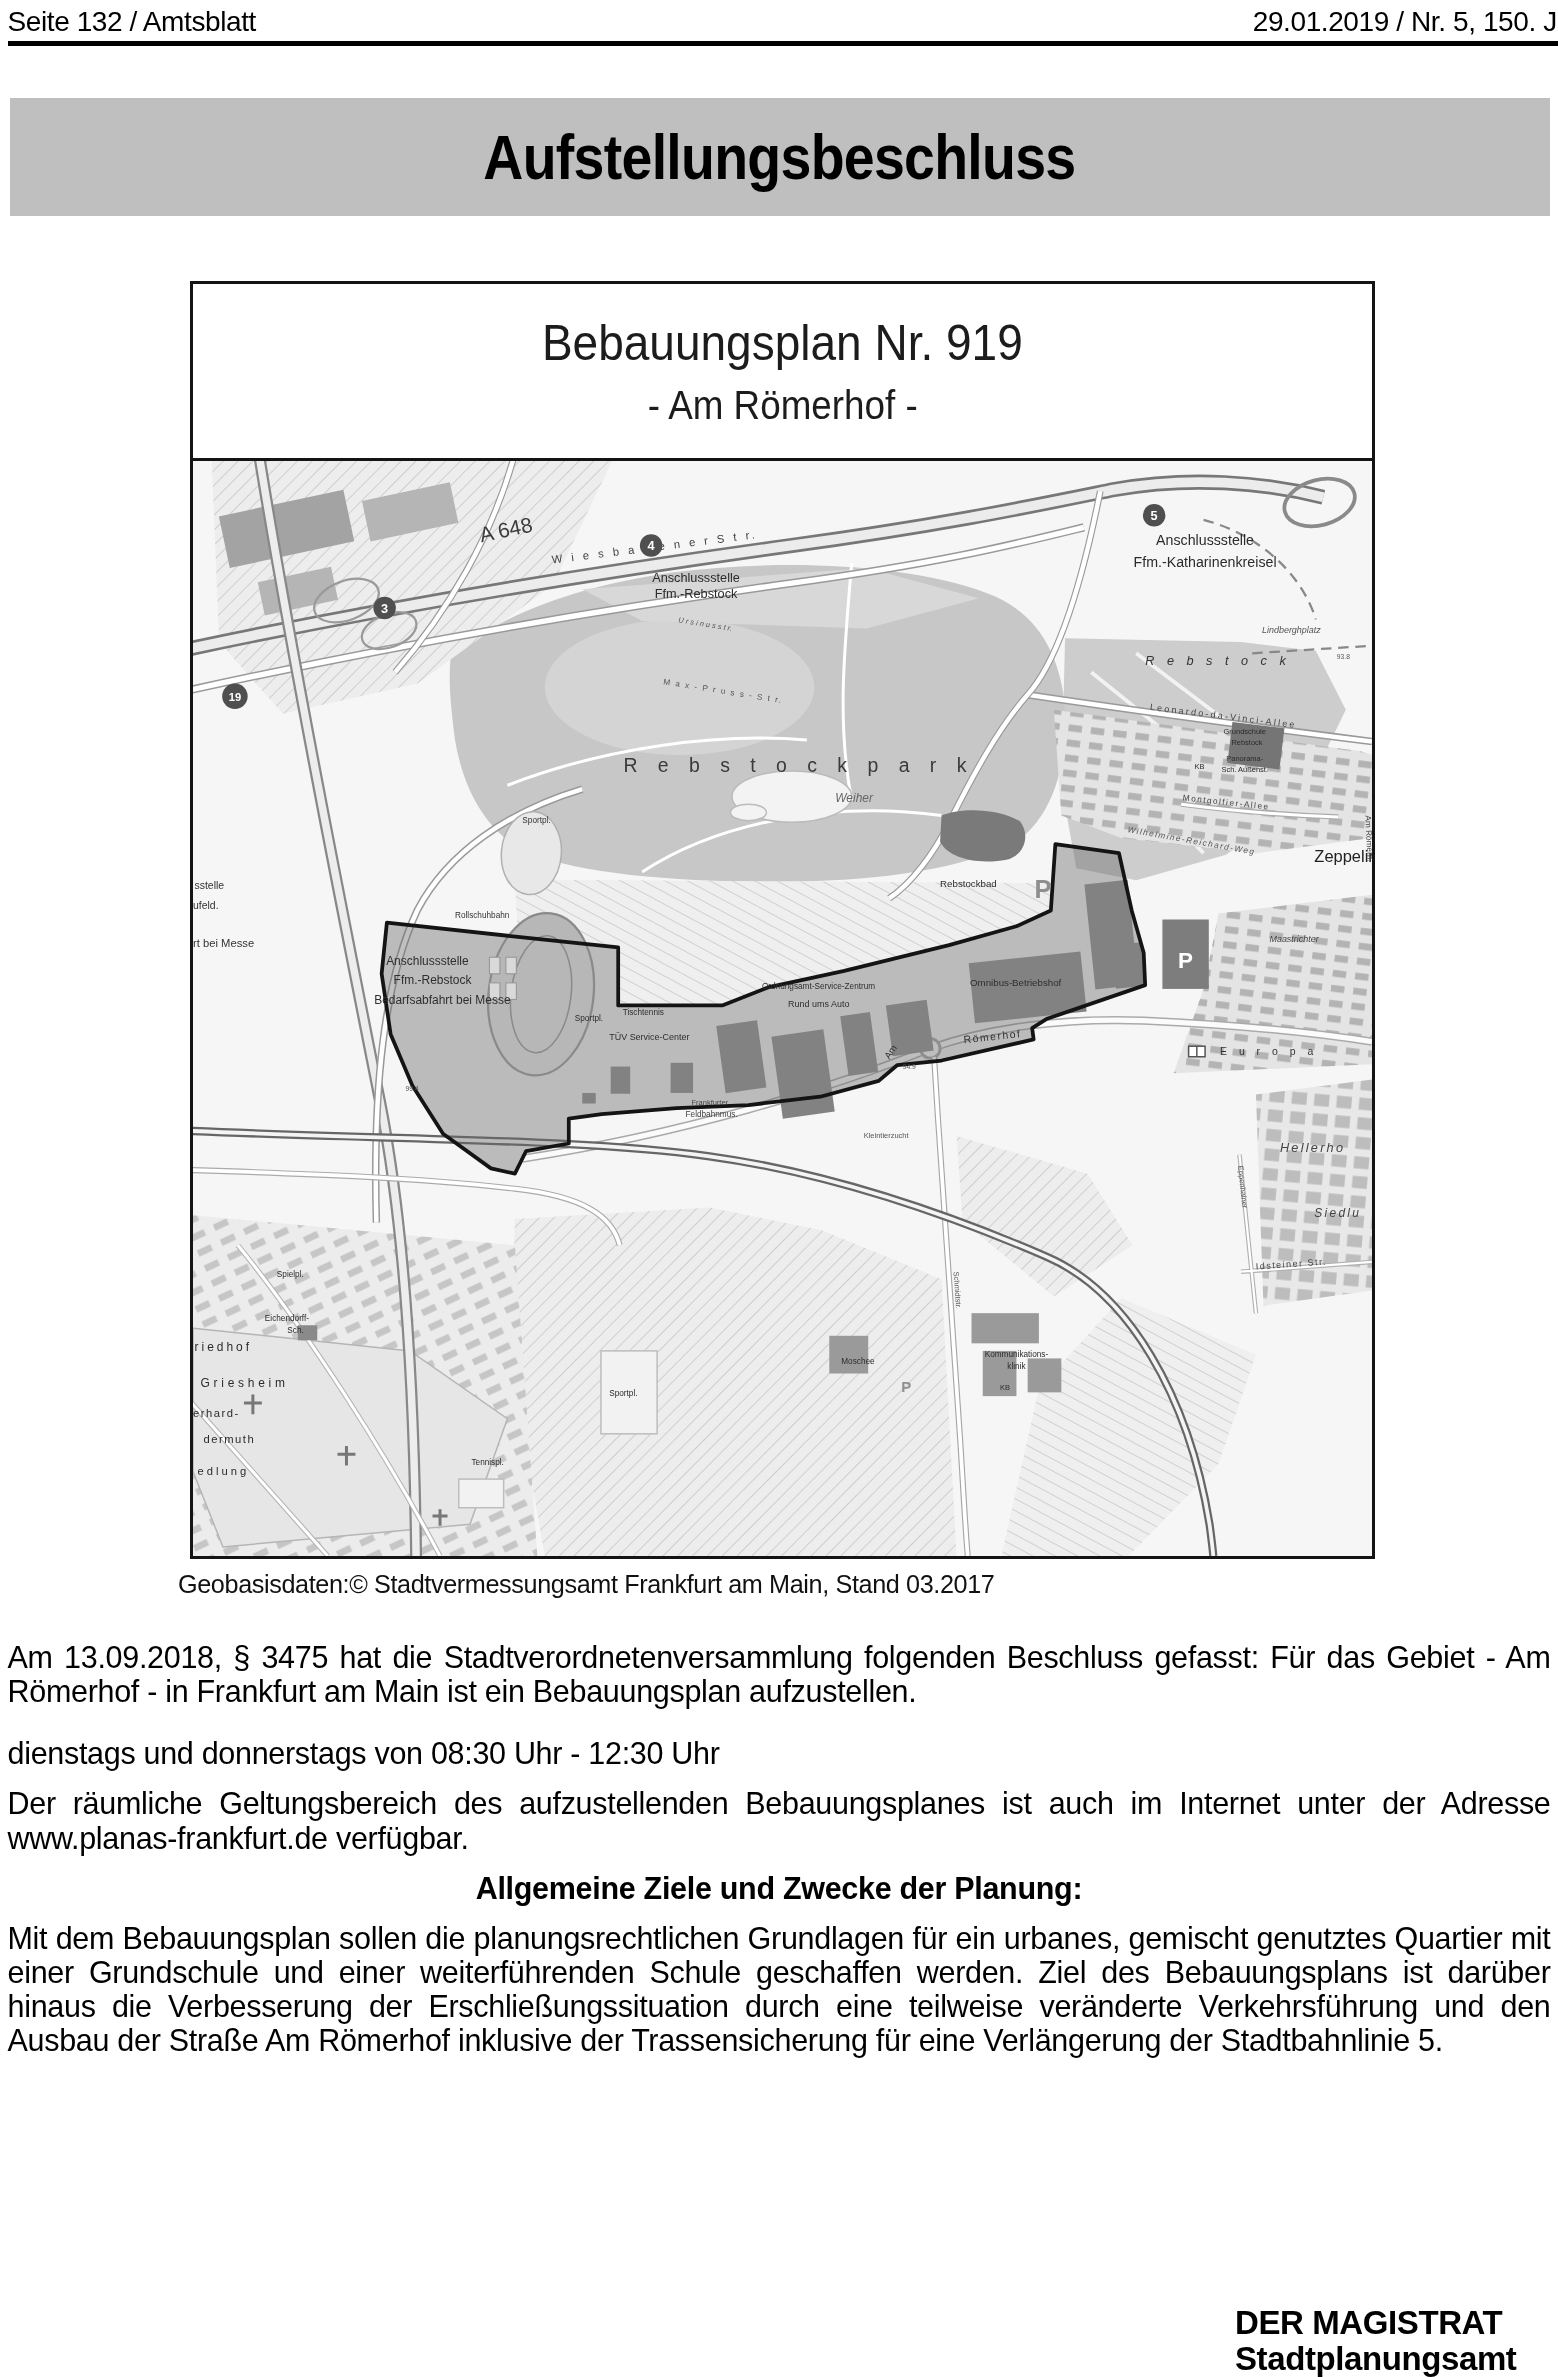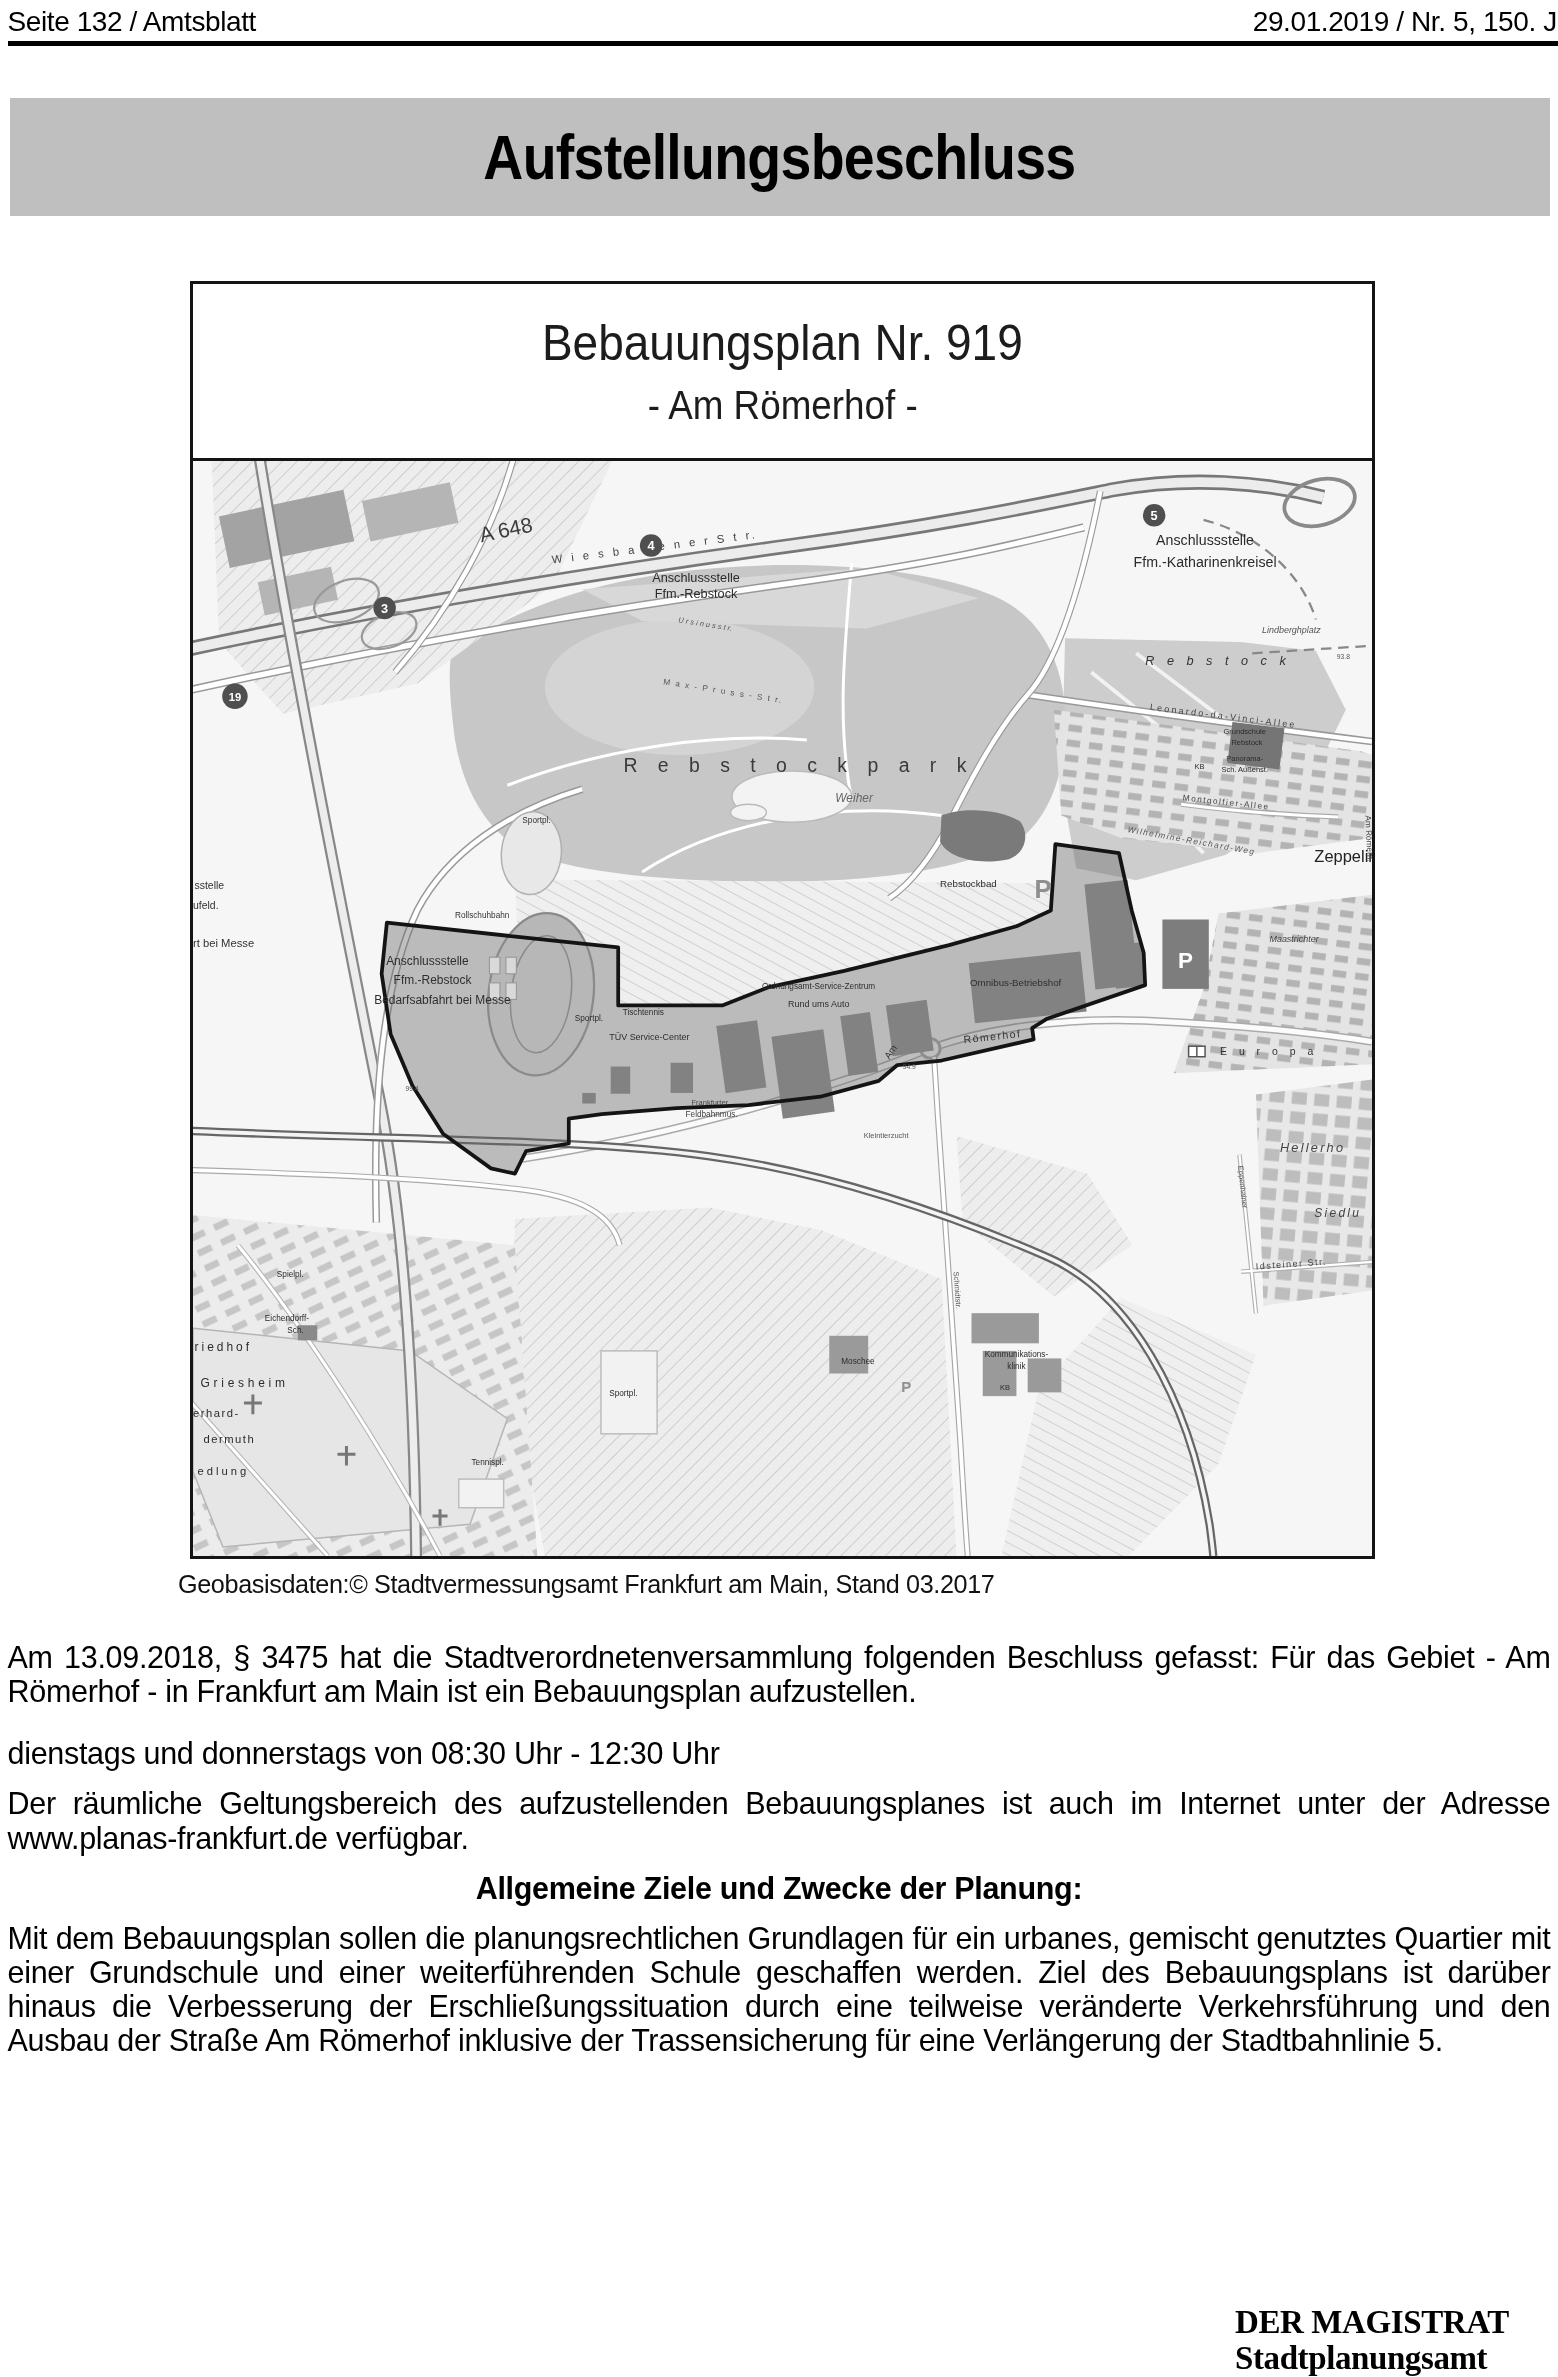--- a/index.html
+++ b/index.html
@@ -25,21 +25,21 @@
   
   .caption{position:absolute;left:178px;top:1569px;font-size:26px;color:#111;
            transform:scaleX(0.97);transform-origin:left top;letter-spacing:-0.4px;}
   
   .bodytext{position:absolute;left:7.5px;top:1640px;width:1543px;font-size:30.5px;
             line-height:1.12;text-align:justify;letter-spacing:-0.3px;}
   .bodytext p{margin:0 0 16px 0;}
   .bodytext p.heading{font-weight:bold;text-align:center;}
   .bodytext p.plain{text-align:left;margin-top:28px;}
   
-  .footer{position:absolute;left:1235px;top:2306px;font-size:33px;font-weight:bold;line-height:1.0;font-family:Liberation Serif, serif;}
+  .footer{position:absolute;left:1235px;top:2306px;font-size:33px;font-weight:bold;line-height:1.0;}
   .footer div{margin-bottom:3px;letter-spacing:-0.4px;}
   svg text{font-family:"Liberation Sans", sans-serif;}
 </style>
 </head>
 <body>
 
 <div class="page">
 
   <div class="hdr">
     <span>Seite 132 / Amtsblatt</span>

